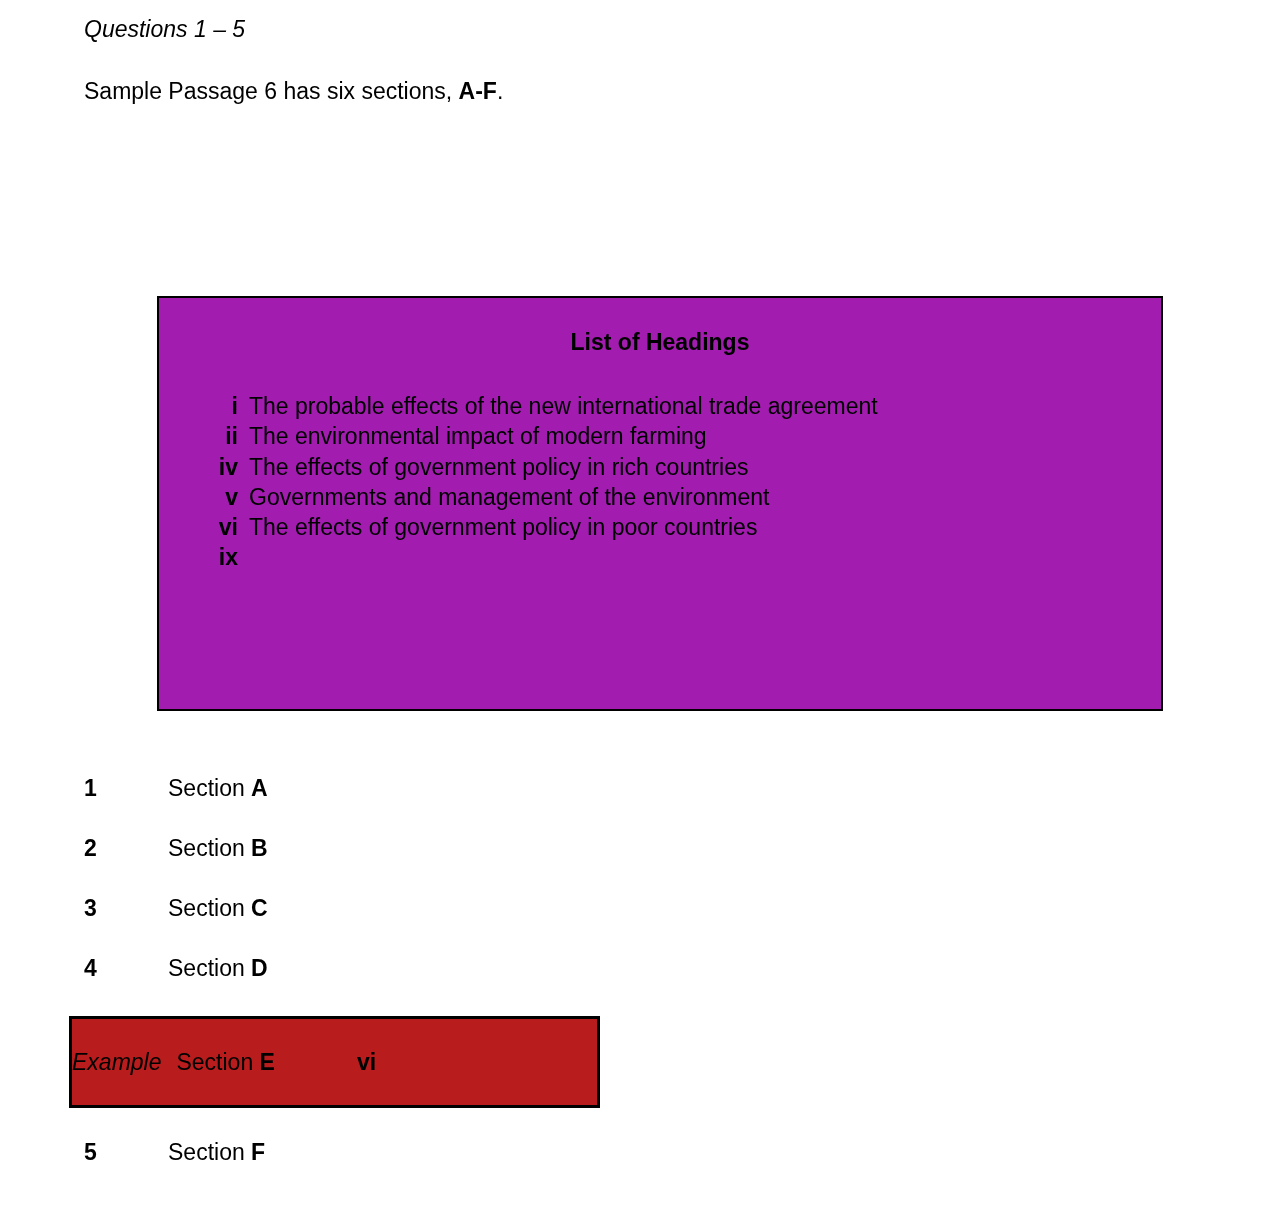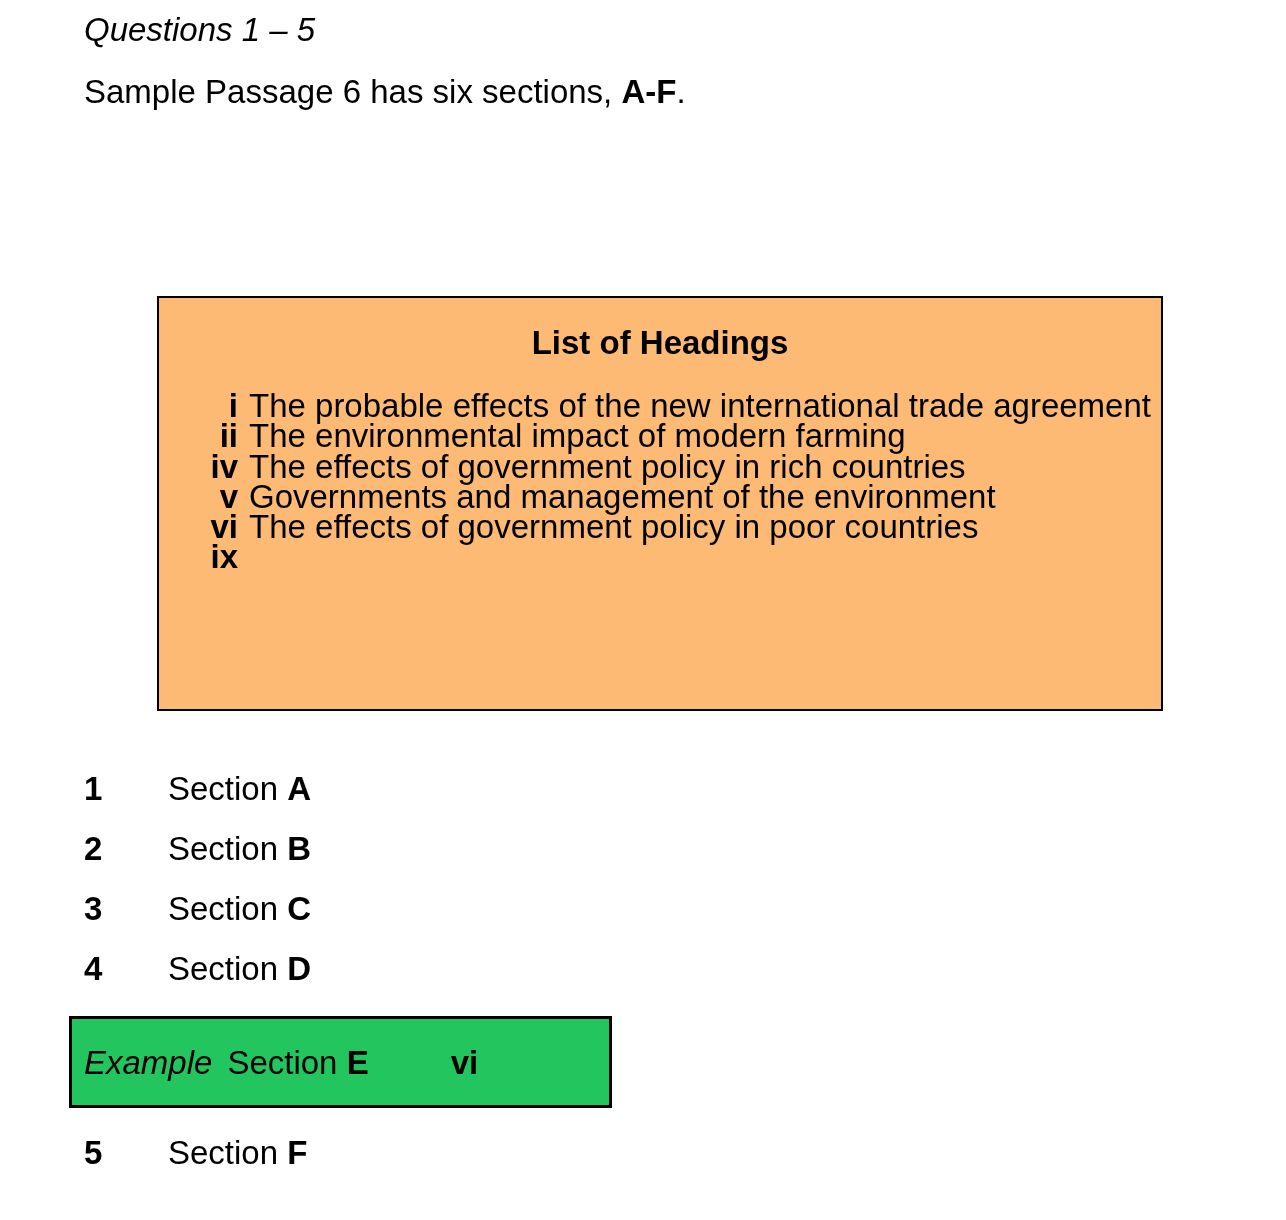--- a/index.html
+++ b/index.html
@@ -7,41 +7,41 @@
     padding: 0;
     background: #ffffff;
   }
   .page {
     position: relative;
     width: 1286px;
     height: 1220px;
     background: #ffffff;
     color: #000000;
     font-family: "Liberation Sans", "DejaVu Sans", sans-serif;
-    font-size: 33px;
+    font-size: 23px;
     overflow: hidden;
   }
   .para {
     position: absolute;
     left: 84px;
     margin: 0;
     line-height: 31px;
     white-space: nowrap;
   }
   .it { font-style: italic; }
   .bd { font-weight: 700; }
 
   .headings-box {
     position: absolute;
     left: 157px;
     top: 296px;
     width: 1002px;
     height: 411px;
     border: 2px solid #000000;
-    background: #fdba74;
+    background: #a21caf;
   }
   .box-title {
     margin: 29px 0 0 0;
     text-align: center;
     font-weight: 700;
     line-height: 31px;
   }
   .headings-list { margin-top: 33px; }
   .heading-row {
     display: flex;
@@ -70,24 +70,23 @@
   .example-box {
     position: absolute;
     left: 69px;
     top: 1016px;
     width: 525px;
     height: 86px;
     border: 3px solid #000000;
     box-sizing: content-box;
     display: flex;
     align-items: center;
-    padding-left: 12px;
     line-height: 31px;
     white-space: nowrap;
-    background: #22c55e;
+    background: #b91c1c;
   }
   .ex-section { margin-left: 15px; }
   .ex-answer { margin-left: 82px; }
 </style>
 </head>
 <body>
 
 <div class="page">
 
   <p class="para it" style="top:14px"><span>Questions 1 – 5</span></p>

